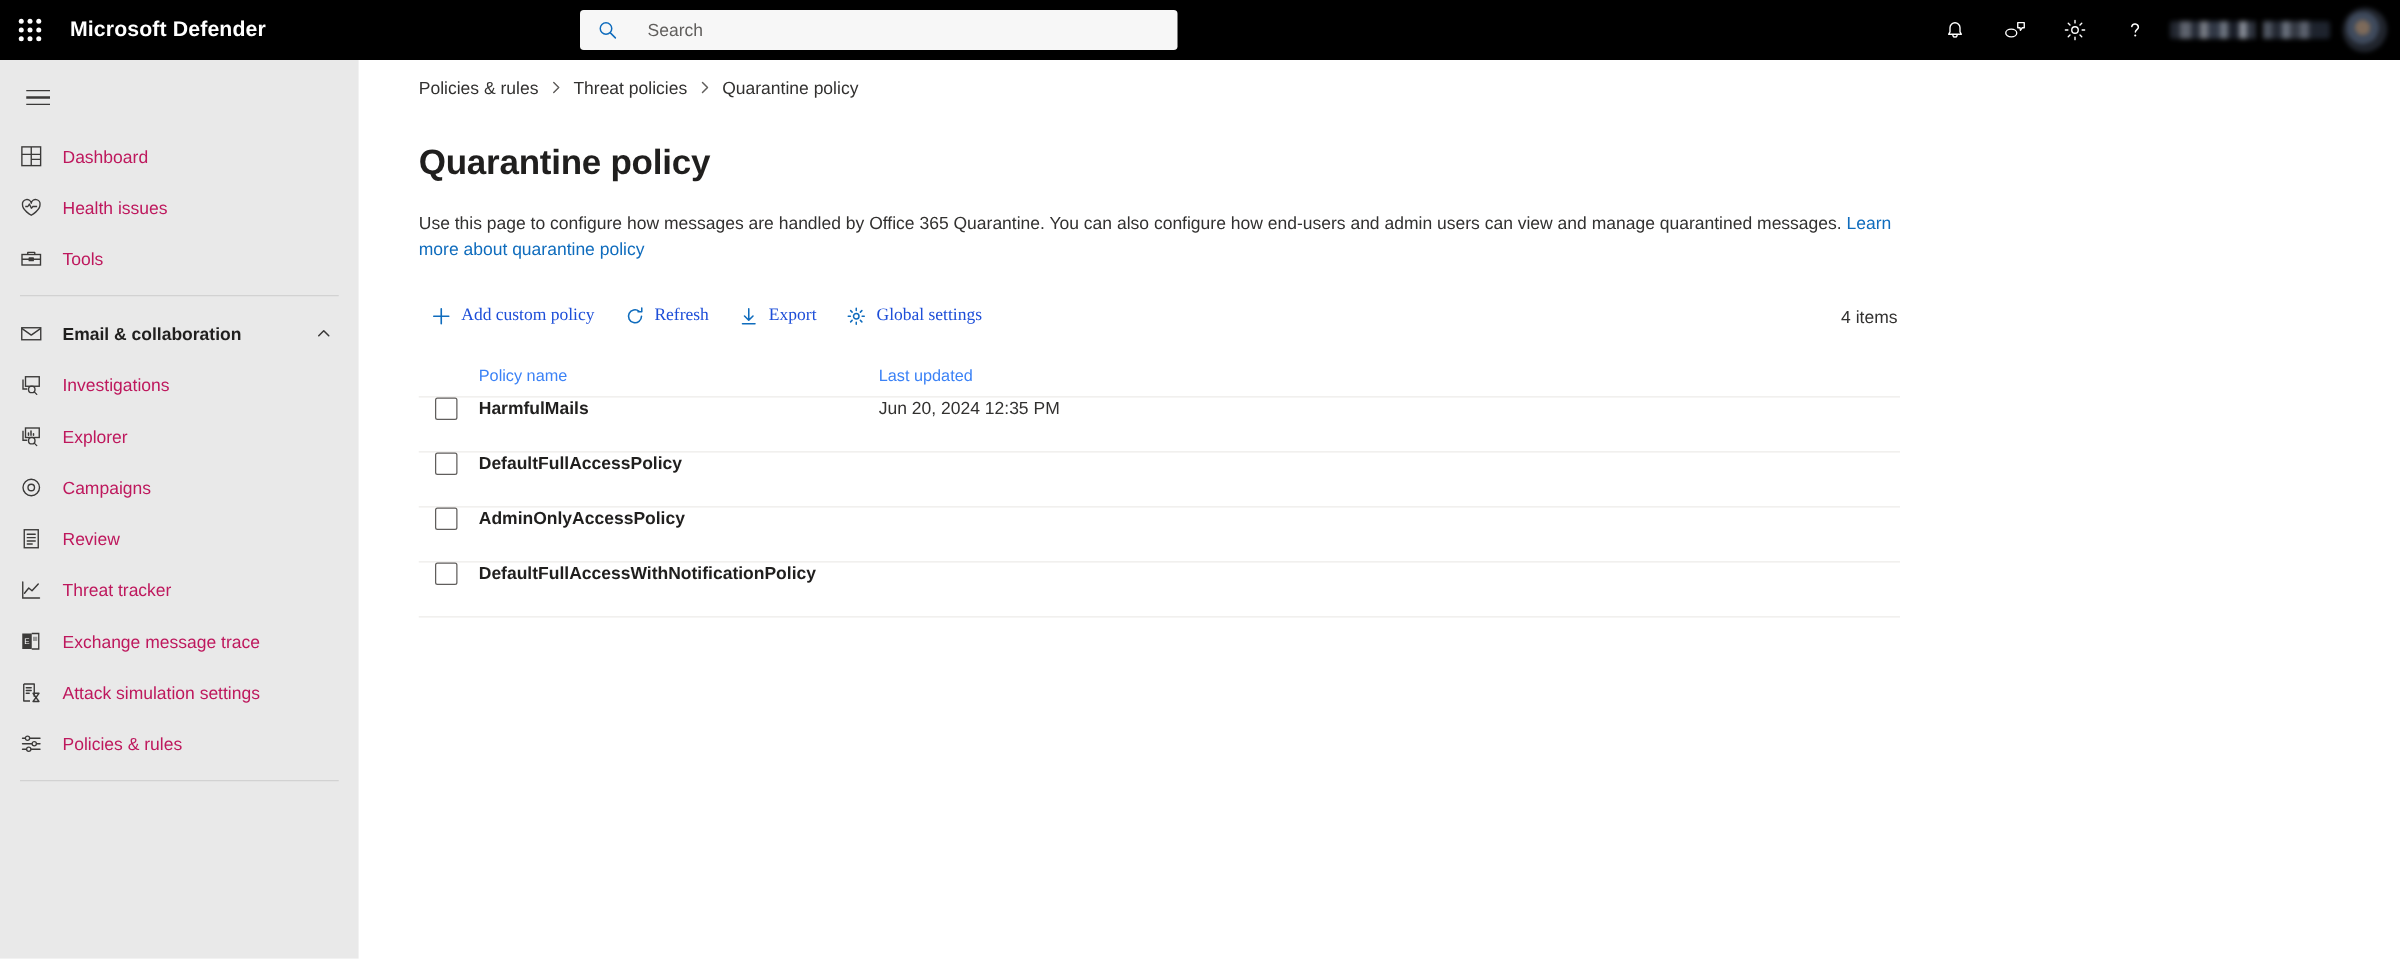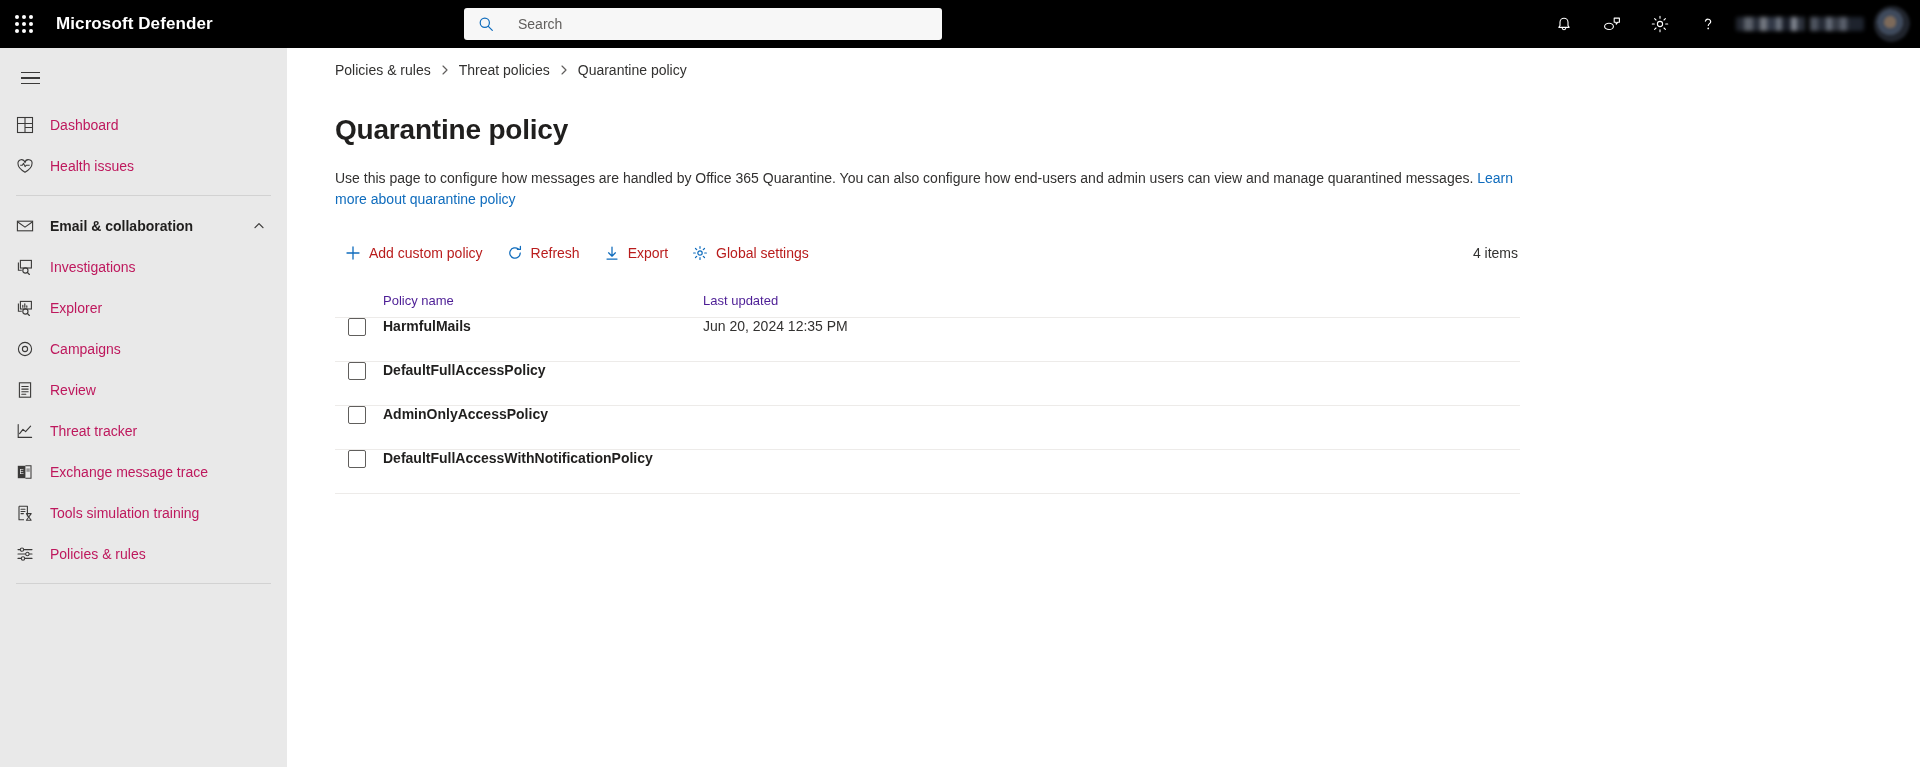--- a/index.html
+++ b/index.html
@@ -163,22 +163,22 @@
     margin: 22px 0 0 48px;
     width: 1185px;
     height: 42px;
     display: flex; align-items: center;
   }
   .tb-btn {
     display: flex; align-items: center;
     height: 34px; padding: 0 10px;
     margin-right: 4px;
     border: 0; background: transparent;
-    font-family: Liberation Sans, sans-serif;
-    font-size: 14px; color: #b91c1c;
+    font-family: Liberation Serif, serif;
+    font-size: 14px; color: #1d4ed8;
     cursor: pointer;
     white-space: nowrap;
     border-radius: 2px;
   }
   .tb-btn .ic { display:flex; align-items:center; margin-right: 8px; color:#0f6cbd; }
   .items-count {
     margin-left: auto;
     font-size: 14px; color: #323130;
     padding-right: 2px;
     white-space: nowrap;
@@ -189,21 +189,21 @@
   .table {
     margin: 10px 0 0 48px;
     width: 1185px;
   }
   .thead {
     display: flex; align-items: center;
     height: 34px;
     border-bottom: 1px solid #edebe9;
   }
   .th {
-    font-size: 13px; color: #4c1d95;
+    font-size: 13px; color: #3b82f6;
     white-space: nowrap;
   }
   .col-check { flex: 0 0 48px; display:flex; align-items:center; justify-content:flex-start; padding-left: 13px; }
   .col-name  { flex: 0 0 320px; }
   .col-date  { flex: 1 1 auto; }
   .trow {
     display: flex; align-items: flex-start;
     height: 44px;
     border-bottom: 1px solid #edebe9;
     cursor: pointer;
@@ -306,20 +306,29 @@
     <div class="nav-item">
       <span class="nav-icon">
         <svg width="18" height="18" viewBox="0 0 18 18" fill="none">
           <path d="M9 15.2S2 11.3 2 6.8a3.4 3.4 0 0 1 7-1.2 3.4 3.4 0 0 1 7 1.2c0 4.5-7 8.4-7 8.4z" stroke="#3b3a39" stroke-width="1.1" stroke-linejoin="round"></path>
           <path d="M4.2 8.2h2.1l1.2-2 1.6 3.4 1.2-1.4h3.4" stroke="#3b3a39" stroke-width="1.05" stroke-linejoin="round"></path>
         </svg>
       </span>
       <span class="nav-label">Health issues</span>
     </div>
 
+    <div class="nav-item">
+      <span class="nav-icon">
+        <svg width="18" height="18" viewBox="0 0 18 18" fill="none">
+          <rect x="1.6" y="5.6" width="14.8" height="8.4" stroke="#3b3a39" stroke-width="1.1"></rect>
+          <path d="M6.2 5.6V3.9h5.6v1.7M1.6 9.4h14.8M7.4 8.3h3.2v2.2H7.4z" stroke="#3b3a39" stroke-width="1.1" stroke-linejoin="round"></path>
+        </svg>
+      </span>
+      <span class="nav-label">Tools</span>
+    </div>
 
     <div class="nav-sep"></div>
 
     <div class="nav-item bold">
       <span class="nav-icon">
         <svg width="18" height="18" viewBox="0 0 18 18" fill="none">
           <rect x="1.4" y="4.2" width="15.2" height="9.6" stroke="#3b3a39" stroke-width="1.1"></rect>
           <path d="m1.4 4.7 7.6 5.4 7.6-5.4" stroke="#3b3a39" stroke-width="1.1" stroke-linejoin="round"></path>
         </svg>
       </span>
@@ -400,21 +409,21 @@
 
     <div class="nav-item">
       <span class="nav-icon">
         <svg width="18" height="18" viewBox="0 0 18 18" fill="none">
           <path d="M3 2.2h8.4v10.2" stroke="#3b3a39" stroke-width="1.1" stroke-linejoin="round"></path>
           <path d="M3 2.2v13.6h5" stroke="#3b3a39" stroke-width="1.1" stroke-linejoin="round"></path>
           <path d="M5 5.2h4M5 7.4h4M5 9.6h2.4" stroke="#3b3a39" stroke-width="1.05" stroke-linecap="round"></path>
           <path d="M10.4 9.6h4.8l-2.4 3.4 2.4 3.2h-4.8l2.4-3.2z" stroke="#3b3a39" stroke-width="1.05" stroke-linejoin="round"></path>
         </svg>
       </span>
-      <span class="nav-label">Tools simulation training</span>
+      <span class="nav-label">Attack simulation settings</span>
     </div>
 
     <div class="nav-item">
       <span class="nav-icon">
         <svg width="18" height="18" viewBox="0 0 18 18" fill="none">
           <path d="M2 4.6h14M2 9h14M2 13.4h14" stroke="#3b3a39" stroke-width="1.1" stroke-linecap="round"></path>
           <circle cx="6" cy="4.6" r="1.7" fill="#e9e9e9" stroke="#3b3a39" stroke-width="1.05"></circle>
           <circle cx="11.4" cy="9" r="1.7" fill="#e9e9e9" stroke="#3b3a39" stroke-width="1.05"></circle>
           <circle cx="7" cy="13.4" r="1.7" fill="#e9e9e9" stroke="#3b3a39" stroke-width="1.05"></circle>
         </svg>

